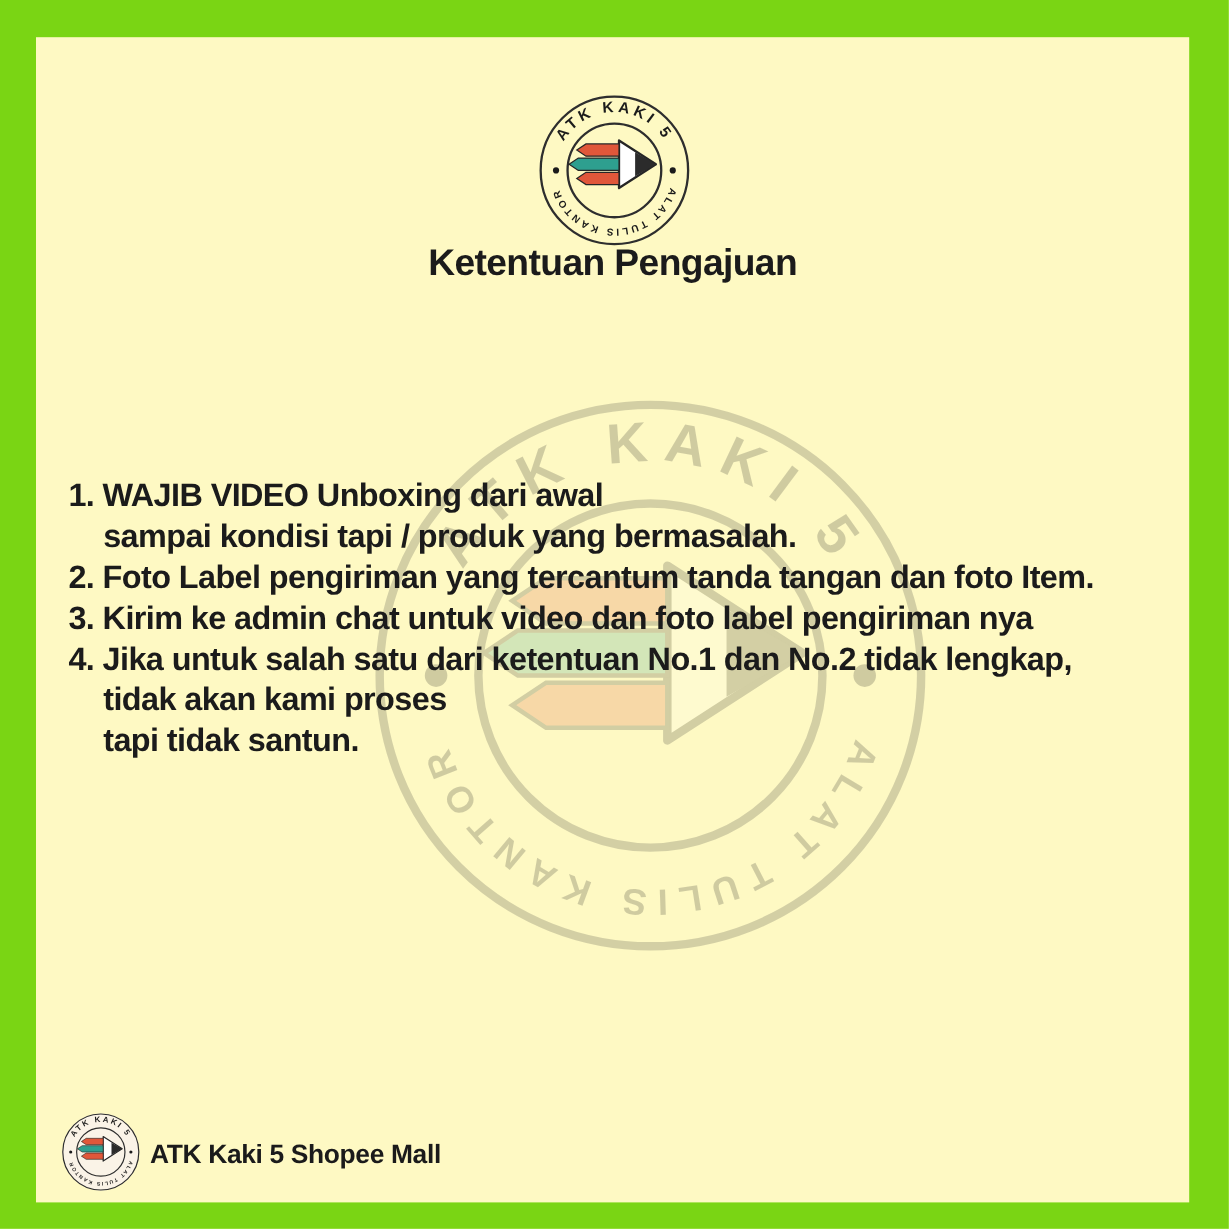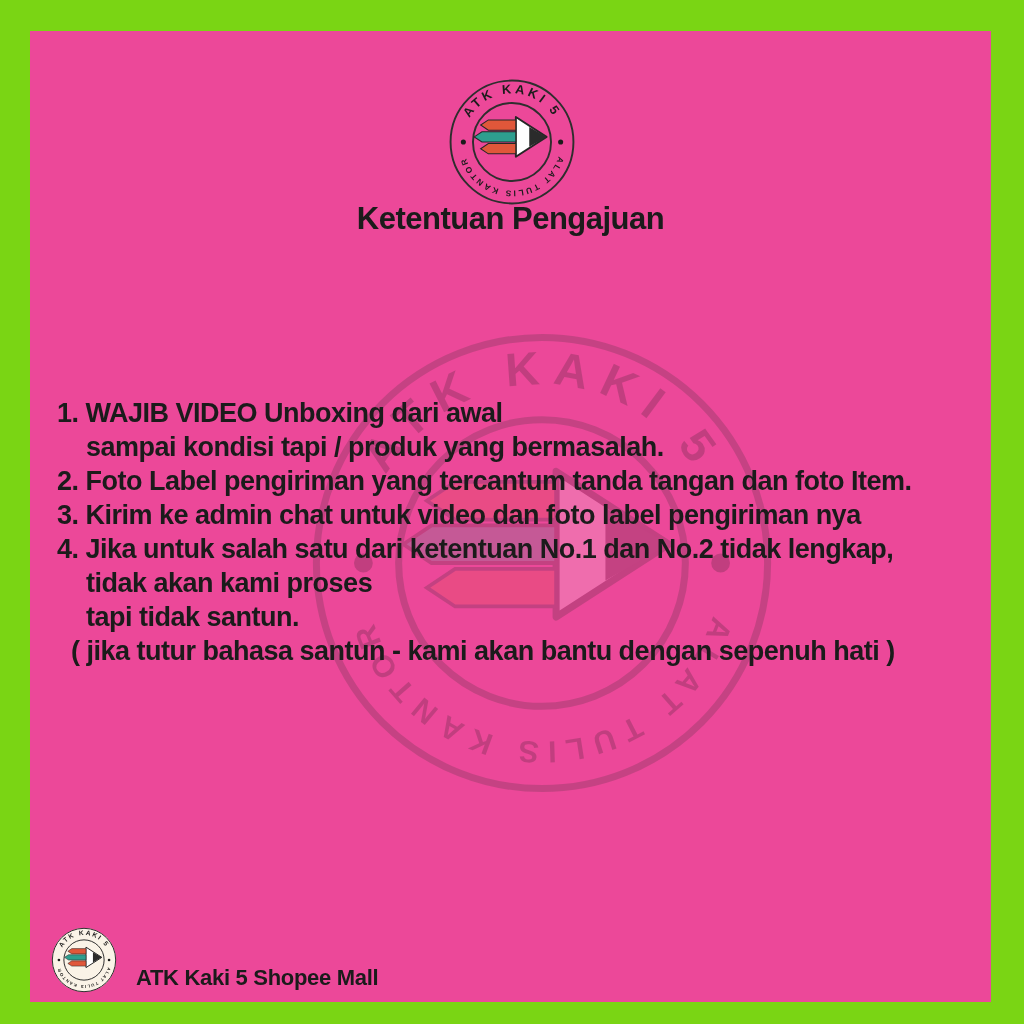--- a/index.html
+++ b/index.html
@@ -6,21 +6,21 @@
   body {
     width:1024px; height:1024px;
     position:relative;
     font-family:"Liberation Sans","DejaVu Sans",sans-serif;
     background:#7AD514;
     overflow:hidden;
   }
   .canvas {
     position:absolute; left:30px; top:31px;
     width:961px; height:971px;
-    background:#ec4899;
+    background:#fef9c3;
   }
   .hidden-defs { position:absolute; width:0; height:0; }
   .watermark {
     position:absolute; left:277px; top:297px;
     width:470px; height:470px;
     opacity:0.2;
     pointer-events:none;
   }
   .logo-header {
     position:absolute; left:418px; top:47px;
@@ -41,24 +41,23 @@
     white-space:nowrap;
   }
   .terms .line.num   { padding-left:2px; }
   .terms .line.cont  { padding-left:31px; }
   .terms .line.paren { padding-left:16px; }
   .footer-logo {
     position:absolute; left:21px; top:896px;
     width:66px; height:66px;
   }
   .footer-label {
-    position:absolute; left:106px; top:918px;
+    position:absolute; left:95px; top:918px;
     font-size:22px; font-weight:bold; color:#1b1b1b;
     letter-spacing:-0.3px;
-    margin-top:16px;
   }
   svg text { font-family:"Liberation Sans","DejaVu Sans",sans-serif; }
 </style>
 </head>
 <body style="background: rgb(122, 213, 20);">
 
 <svg class="hidden-defs" aria-hidden="true">
   <defs>
     <symbol id="atk-logo" viewBox="0 0 200 200">
       <circle cx="100" cy="100" r="96" fill="none" stroke="#2e2e2e" stroke-width="3"></circle>
@@ -98,21 +97,20 @@
   </div>
 
   <div class="terms">
       <div class="line num">1. WAJIB VIDEO Unboxing dari awal</div>
       <div class="line cont">sampai kondisi tapi / produk yang bermasalah.</div>
       <div class="line num">2. Foto Label pengiriman yang tercantum tanda tangan dan foto Item.</div>
       <div class="line num">3. Kirim ke admin chat untuk video dan foto label pengiriman nya</div>
       <div class="line num">4. Jika untuk salah satu dari ketentuan No.1 dan No.2 tidak lengkap,</div>
       <div class="line cont">tidak akan kami proses</div>
       <div class="line cont">tapi tidak santun.</div>
-      <div class="line paren">( jika tutur bahasa santun - kami akan bantu dengan sepenuh hati )</div>
     </div>
 
   <svg class="footer-logo" viewBox="0 0 200 200">
     <circle cx="100" cy="100" r="97" fill="#FAF3E7"></circle>
     <use href="#atk-logo" width="200" height="200"></use>
   </svg>
 
   <div class="footer-label">ATK Kaki 5 Shopee Mall</div>
 
 </div>

